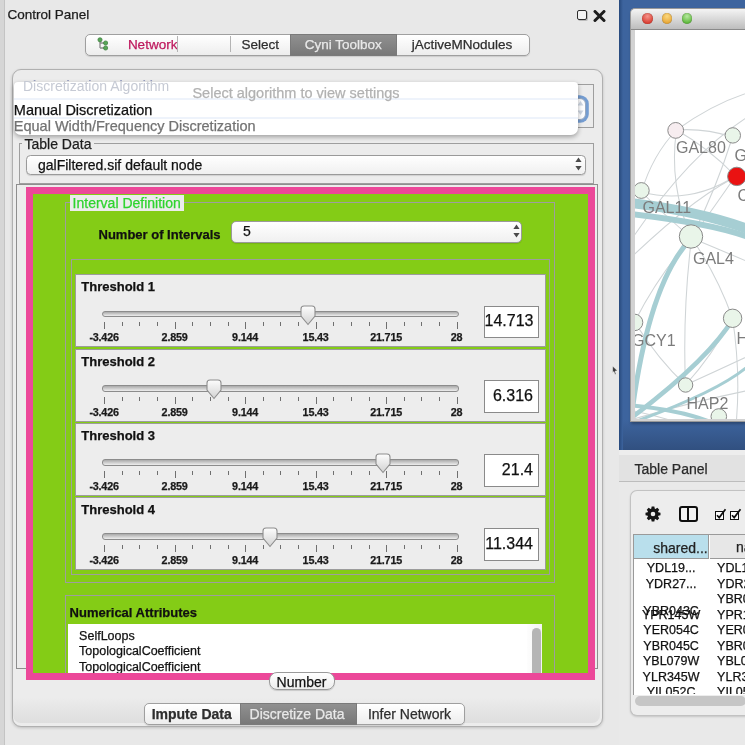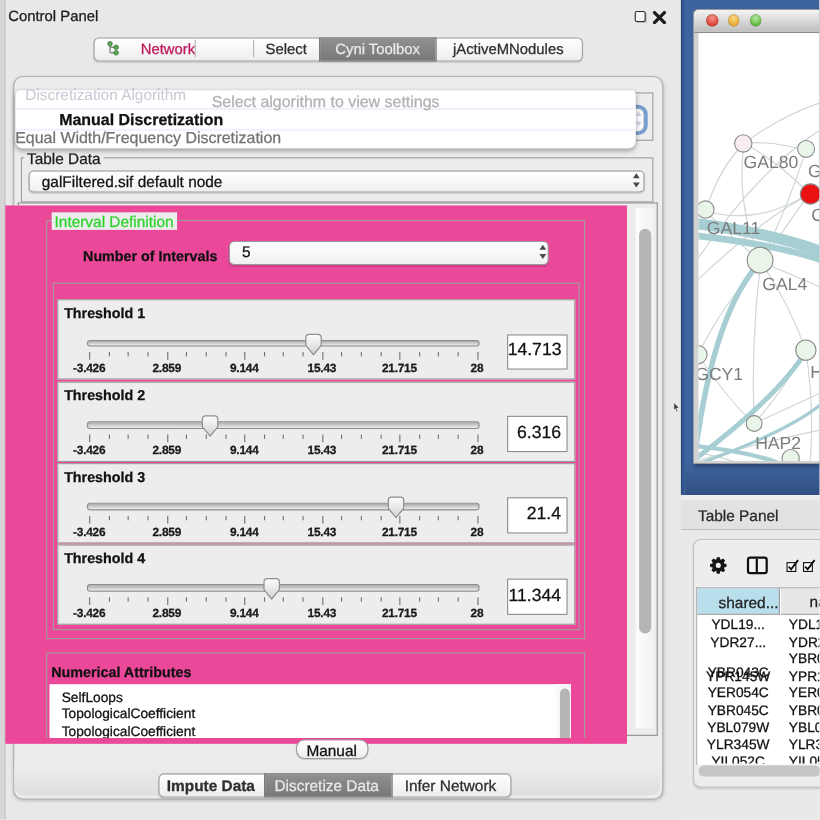--- a/index.html
+++ b/index.html
@@ -38,21 +38,21 @@
 <div class="abs" style="left:21.5px;top:136px;background:#ececec;padding:0 3px;font-size:14px;color:#1e1e1e;">Table Data</div>
 <div class="abs" style="left:25.5px;top:154.5px;width:558px;height:18.5px;border:1px solid #9a9a9a;border-radius:4.5px;background:linear-gradient(#ffffff,#f0f0f0);box-shadow:0 1px 1px rgba(0,0,0,.12);"></div>
 <div class="abs" style="left:38px;top:157px;font-size:14px;color:#111;">galFiltered.sif default node</div>
 <svg class="abs" style="left:574px;top:157px;" width="9" height="14" viewBox="0 0 9 14">
     <path d="M4.5 0.5 L7.6 5 L1.4 5 Z" fill="#4a4a4a"></path>
     <path d="M4.5 13.5 L7.6 9 L1.4 9 Z" fill="#4a4a4a"></path>
   </svg>
 <div class="abs" style="left:16px;top:183.5px;width:579.5px;height:483.5px;border:1px solid #8e8e8e;background:#ececec;"></div>
 <div class="abs" style="left:577.5px;top:189px;width:17px;height:473px;background:linear-gradient(90deg,#fdfdfd,#f1f1f1);"></div>
 <div class="abs" style="left:581px;top:208px;width:10.5px;height:368px;background:#b5b5b5;border-radius:5.5px;"></div>
-<div class="abs" style="left:5px;top:186.5px;width:555px;height:479.5px;border:5px solid #ec4899;background:#ec4899;overflow:hidden;">
+<div class="abs" style="left:26px;top:186.5px;width:555px;height:479.5px;border:7px solid #ec4899;background:#84cc16;overflow:hidden;">
 <div class="abs" style="left:31.8px;top:8.6px;width:488px;height:379px;border:1px solid #9e9e9e;"></div>
 <div class="abs" style="left:36.6px;top:1px;background:#ececec;padding:0 3px;font-size:14px;color:#2ed42e;">Interval Definition</div>
 <div class="abs" style="left:65.5px;top:33px;font-size:13px;font-weight:700;color:#111;">Number of Intervals</div>
 <div class="abs" style="left:197.9px;top:27px;width:289px;height:20px;border:1px solid #9a9a9a;border-radius:5px;background:linear-gradient(#ffffff,#f0f0f0);box-shadow:0 1px 1px rgba(0,0,0,.12);"></div>
 <div class="abs" style="left:210px;top:29.5px;font-size:14px;color:#111;">5</div>
 <svg class="abs" style="left:479px;top:30px;" width="9" height="14" viewBox="0 0 9 14">
       <path d="M4.5 0.5 L7.6 5 L1.4 5 Z" fill="#4a4a4a"></path>
       <path d="M4.5 13.5 L7.6 9 L1.4 9 Z" fill="#4a4a4a"></path>
     </svg>
 <div class="abs" style="left:37.9px;top:65.8px;width:477px;height:314px;border:1px solid #9e9e9e;"></div>
@@ -218,35 +218,35 @@
 <div class="abs" style="left:450.5px;top:334.9px;width:55.5px;height:32.5px;border:1.5px solid #8a8a8a;background:#fff;font-size:16px;color:#111;text-align:right;padding:6.5px 5px 0 0;box-sizing:border-box;line-height:16px;">11.344</div>
 <div class="abs" style="left:31.9px;top:401.5px;width:488px;height:90px;border:1px solid #9e9e9e;"></div>
 <div class="abs" style="left:36.6px;top:411.5px;font-size:13px;font-weight:700;color:#111;">Numerical Attributes</div>
 <div class="abs" style="left:34.5px;top:430.4px;width:474.7px;height:60px;background:#fff;"></div>
 <div class="abs" style="left:46.1px;top:435px;font-size:12.5px;color:#111;">SelfLoops</div>
 <div class="abs" style="left:46.1px;top:450.2px;font-size:12.5px;color:#111;">TopologicalCoefficient</div>
 <div class="abs" style="left:46.1px;top:466px;font-size:12.5px;color:#111;">TopologicalCoefficient</div>
 <div class="abs" style="left:494.2px;top:430.4px;width:15px;height:60px;background:linear-gradient(90deg,#fdfdfd,#f3f3f3);"></div>
 <div class="abs" style="left:499px;top:434.5px;width:8.6px;height:55px;background:#b5b5b5;border-radius:4.5px;"></div>
 </div>
-<div class="abs" style="left:268.5px;top:672px;width:64px;height:15px;border:1px solid #9a9a9a;border-radius:8px;background:linear-gradient(#ffffff,#ededed);box-shadow:0 1px 1px rgba(0,0,0,.15);text-align:center;font-size:14px;color:#111;padding-top:1px;">Manual</div>
+<div class="abs" style="left:268.5px;top:672px;width:64px;height:15px;border:1px solid #9a9a9a;border-radius:8px;background:linear-gradient(#ffffff,#ededed);box-shadow:0 1px 1px rgba(0,0,0,.15);text-align:center;font-size:14px;color:#111;padding-top:1px;">Number</div>
 <div class="abs" style="left:143.7px;top:702.5px;width:319.3px;height:20px;border:1px solid #9f9f9f;border-radius:5px;background:linear-gradient(#ffffff,#ededed);box-shadow:0 1px 1px rgba(0,0,0,.12);"></div>
 <div class="abs" style="left:239.5px;top:702.5px;width:115px;height:20px;border:1px solid #7a7a7a;background:linear-gradient(#909090,#787878);"></div>
 <div class="abs" style="left:143.7px;top:705.7px;width:96px;text-align:center;font-size:14px;color:#2e2e2e;font-weight:bold;">Impute Data</div>
 <div class="abs" style="left:239.5px;top:705.7px;width:115px;text-align:center;font-size:14px;color:#e9e9e9;">Discretize Data</div>
 <div class="abs" style="left:354.5px;top:705.7px;width:110px;text-align:center;font-size:14px;color:#2e2e2e;">Infer Network</div>
 <div class="abs" style="left:14px;top:82px;width:564px;height:53px;background:#fff;border-radius:4px 4px 7px 7px;box-shadow:0 2px 5px rgba(0,0,0,.33);"></div>
 <div class="abs" style="left:14px;top:97.8px;width:564px;height:2px;background:#eef3fb;"></div>
 <div class="abs" style="left:14px;top:116.6px;width:564px;height:2.7px;background:#eef3fb;"></div>
 <div class="abs" style="left:23px;top:77.5px;font-size:14px;color:#c6cad4;-webkit-text-stroke:0;">Discretization Algorithm</div>
 <div class="abs" style="left:22px;top:77px;width:170px;height:4px;overflow:hidden;">
     <div style="position:absolute;left:1px;top:0.5px;font-size:14px;color:#9299bb;">Discretization Algorithm</div>
   </div>
 <div class="abs" style="left:14px;top:84.5px;width:564px;text-align:center;font-size:14.5px;color:#b2b2b2;">Select algorithm to view settings</div>
-<div class="abs" style="left:13.8px;top:102px;font-size:14.5px;font-weight:700;color:#111;padding-left:40px;">Manual Discretization</div>
+<div class="abs" style="left:13.8px;top:102px;font-size:14.5px;font-weight:400;color:#111;">Manual Discretization</div>
 <div class="abs" style="left:13.8px;top:117.5px;font-size:14.5px;color:#737373;">Equal Width/Frequency Discretization</div>
 <div class="abs" style="left:619px;top:0;width:126px;height:450px;background:linear-gradient(90deg,#27497c 0px,#3d649e 4px,#3d649e 100%);"></div>
 <div class="abs" style="left:623px;top:420px;width:122px;height:30px;background:linear-gradient(#3d649e,#315080);"></div>
 <div class="abs" style="left:629.5px;top:8px;width:115.5px;height:412px;background:#d2d2d2;border:1px solid #999;border-right:none;border-radius:5px 0 0 0;box-shadow:1px 2px 3px rgba(0,0,0,.28);"></div>
 <div class="abs" style="left:630.5px;top:9px;width:114.5px;height:20px;background:linear-gradient(#f4f4f4,#bdbdbd);border-radius:4.5px 0 0 0;border-bottom:1px solid #8a8a8a;"></div>
 <div class="abs" style="left:642.1999999999999px;top:13.2px;width:10.4px;height:10.4px;border-radius:50%;background:radial-gradient(circle at 50% 30%,#f4948c,#da4135 70%);box-shadow:inset 0 0 1px rgba(0,0,0,.5);"></div>
 <div class="abs" style="left:661.8px;top:13.2px;width:10.4px;height:10.4px;border-radius:50%;background:radial-gradient(circle at 50% 30%,#fad87f,#e9a93a 70%);box-shadow:inset 0 0 1px rgba(0,0,0,.5);"></div>
 <div class="abs" style="left:681.5px;top:13.2px;width:10.4px;height:10.4px;border-radius:50%;background:radial-gradient(circle at 50% 30%,#b7e8a0,#61ba3f 70%);box-shadow:inset 0 0 1px rgba(0,0,0,.5);"></div>
 <div class="abs" style="left:634.5px;top:30px;width:110.5px;height:389px;background:#fff;"></div>
 <svg class="abs" style="left:634.5px;top:30px;" width="110.5" height="389" viewBox="634.5 30 110.5 389">

